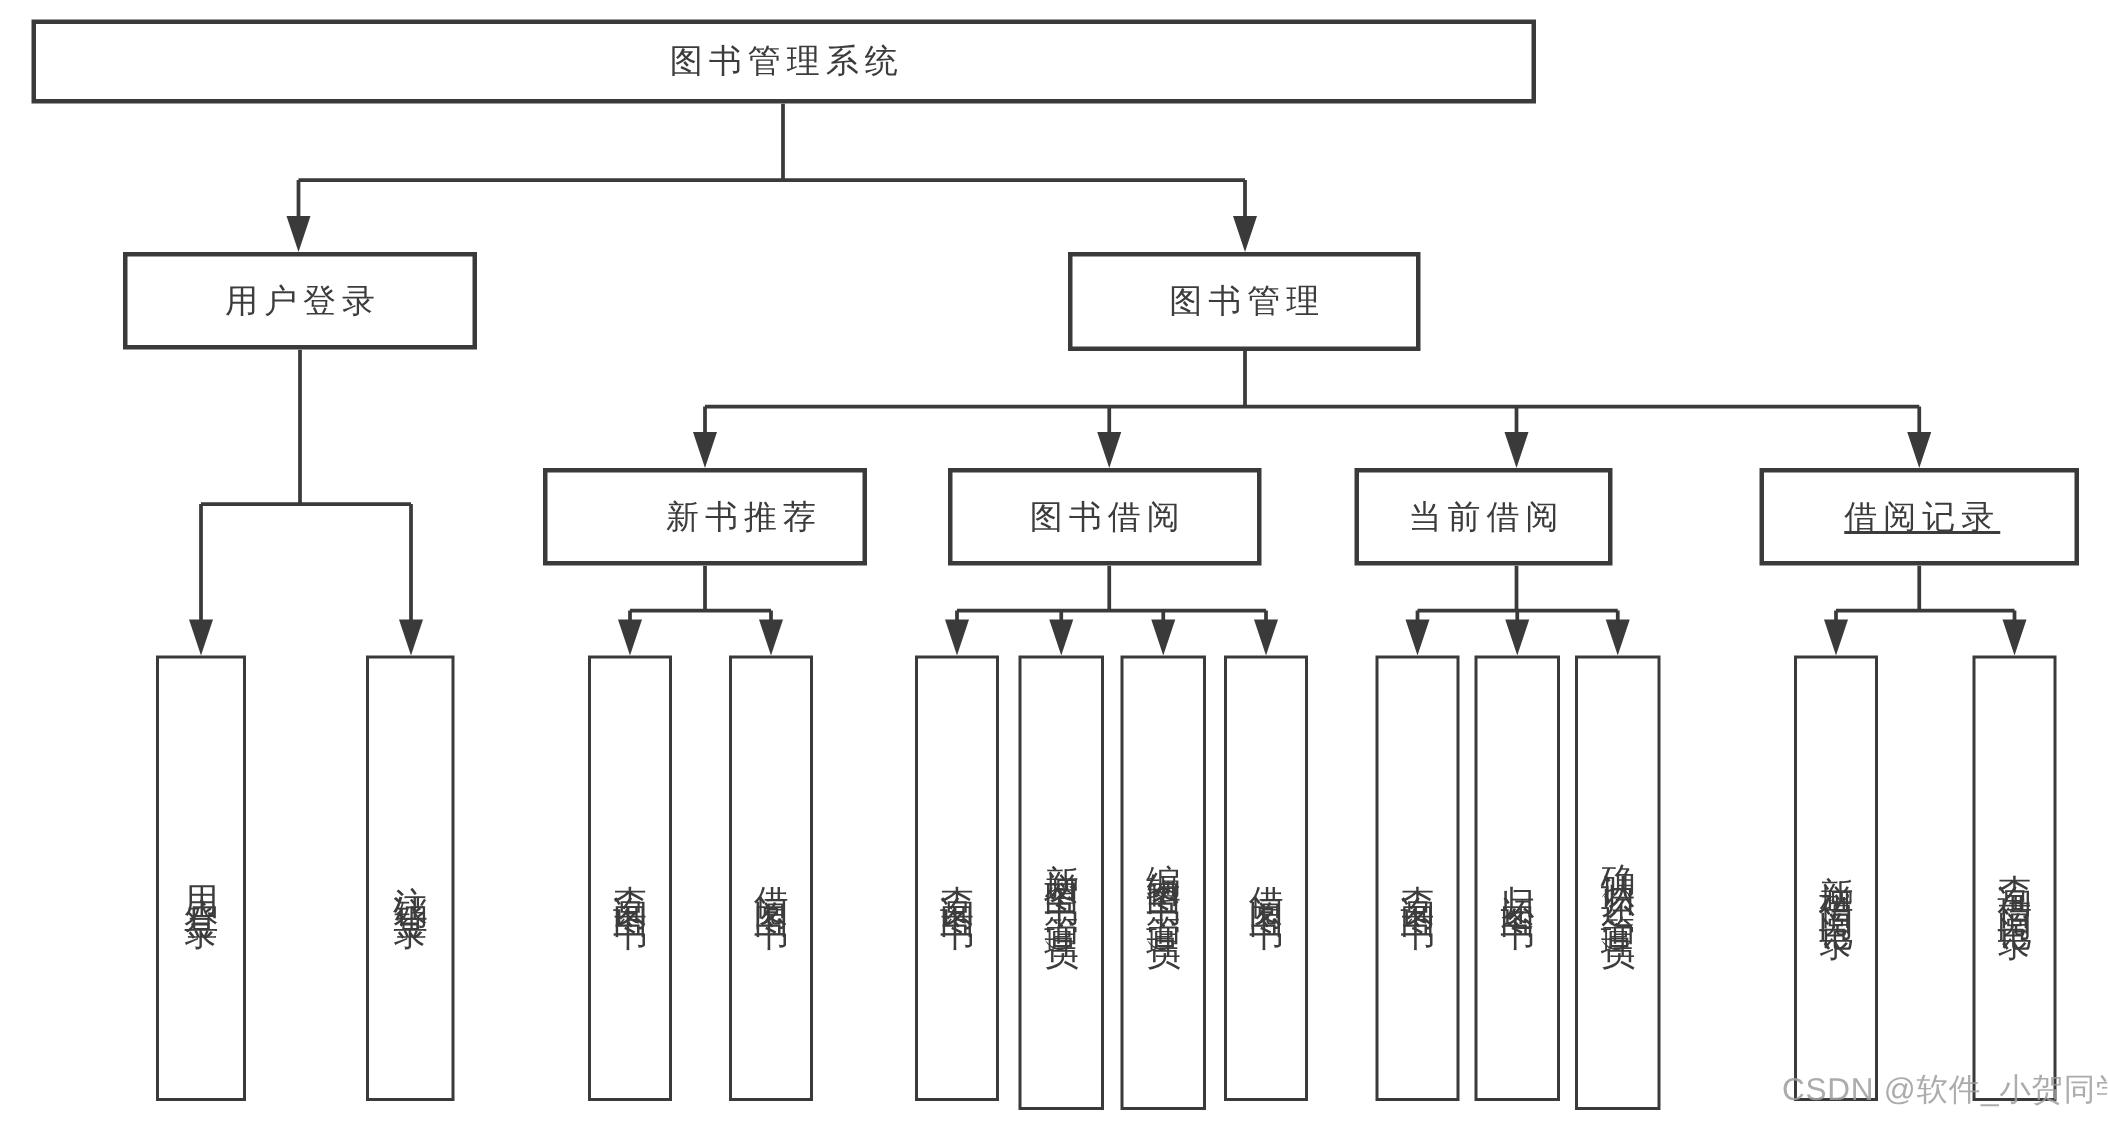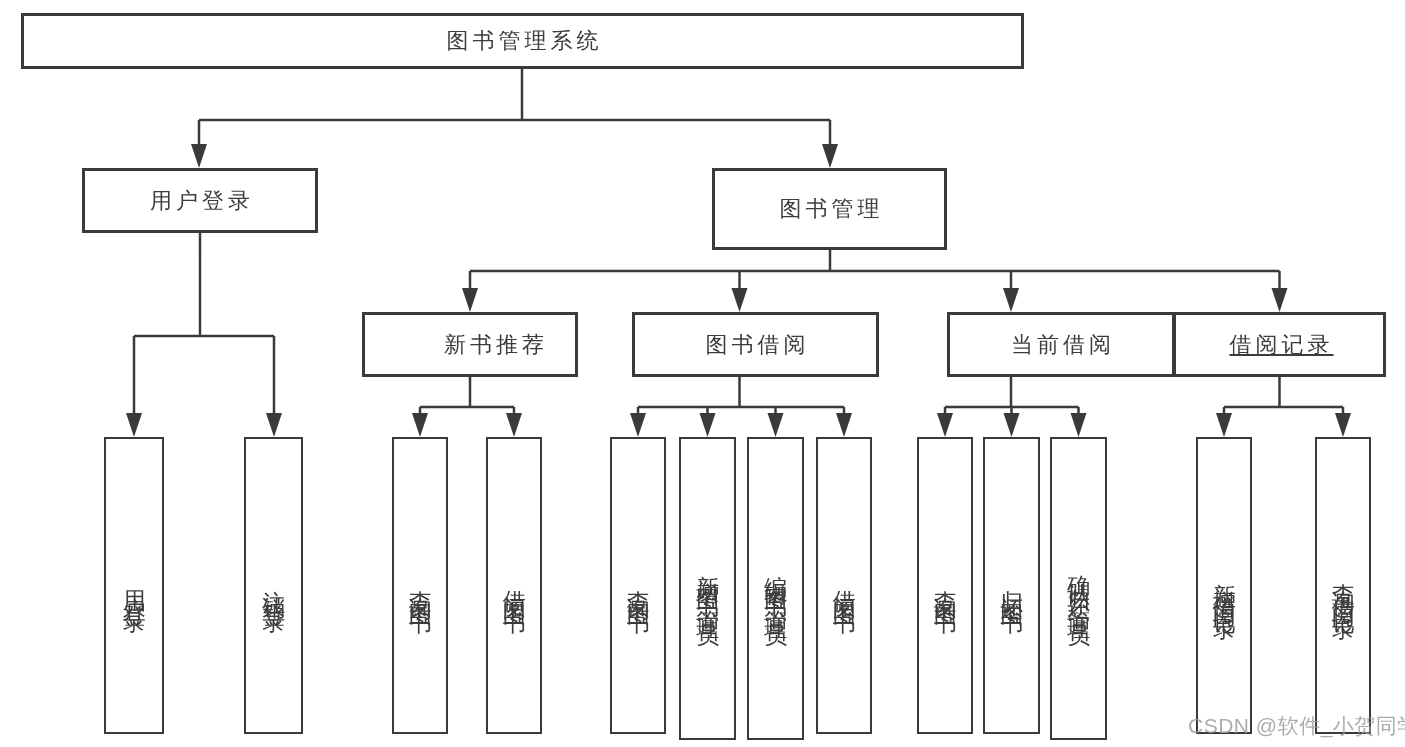--- a/index.html
+++ b/index.html
@@ -131,31 +131,31 @@
     </g>
   </svg>
 
   <div class="node hbox" style="left:21px;top:13px;width:1003px;height:56px;">
     <span>图书管理系统</span>
   </div>
 
   <div class="node hbox" style="left:82px;top:168px;width:236px;height:65px;">
     <span>用户登录</span>
   </div>
-  <div class="node hbox" style="left:712px;top:168px;width:235px;height:82px;">
+  <div class="node hbox" style="left:712px;top:168px;width:235px;height:66px;">
     <span>图书管理</span>
   </div>
 
   <div class="node hbox" style="left:362px;top:312px;width:216px;height:65px;padding-left:48px;">
     <span>新书推荐</span>
   </div>
-  <div class="node hbox" style="left:632px;top:312px;width:247px;height:65px;">
+  <div class="node hbox" style="left:632px;top:312px;width:209px;height:65px;">
     <span>图书借阅</span>
   </div>
-  <div class="node hbox" style="left:903px;top:312px;width:228px;height:65px;margin-left:44px;">
+  <div class="node hbox" style="left:903px;top:312px;width:172px;height:65px;">
     <span>当前借阅</span>
   </div>
   <div class="node hbox" style="left:1173px;top:312px;width:213px;height:65px;text-decoration:underline;">
     <span>借阅记录</span>
   </div>
 
   <div class="node leaf" style="left:104px;top:437px;width:60px;height:297px;">
     <span class="vtext">用户登录</span>
   </div>
   <div class="node leaf" style="left:244px;top:437px;width:59px;height:297px;">

